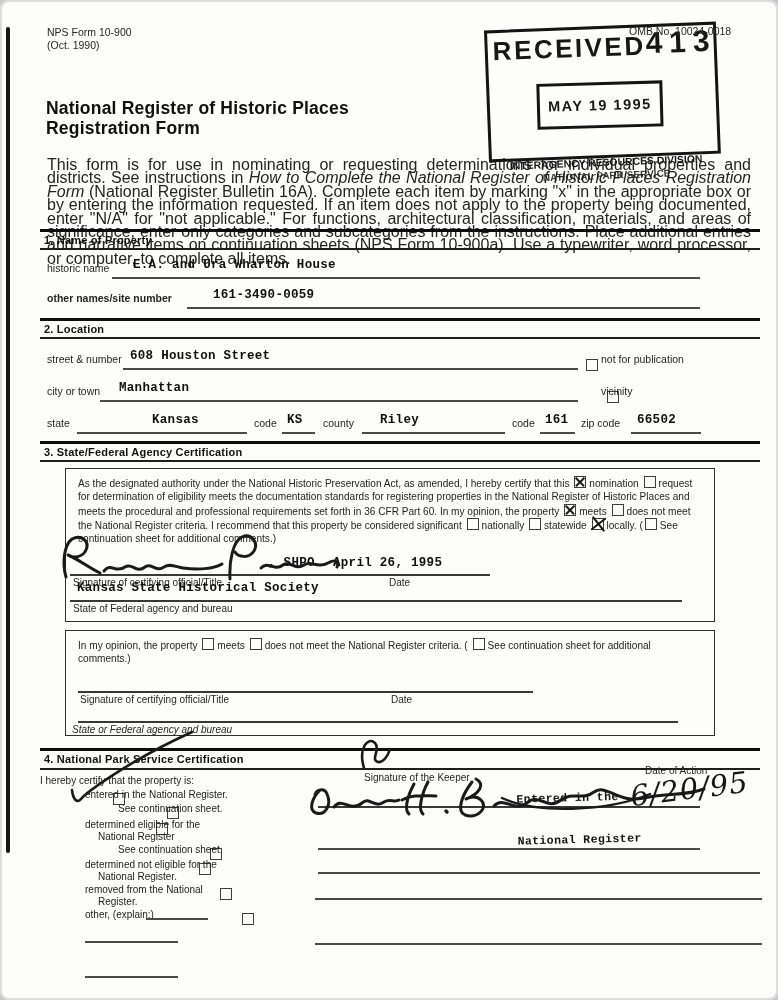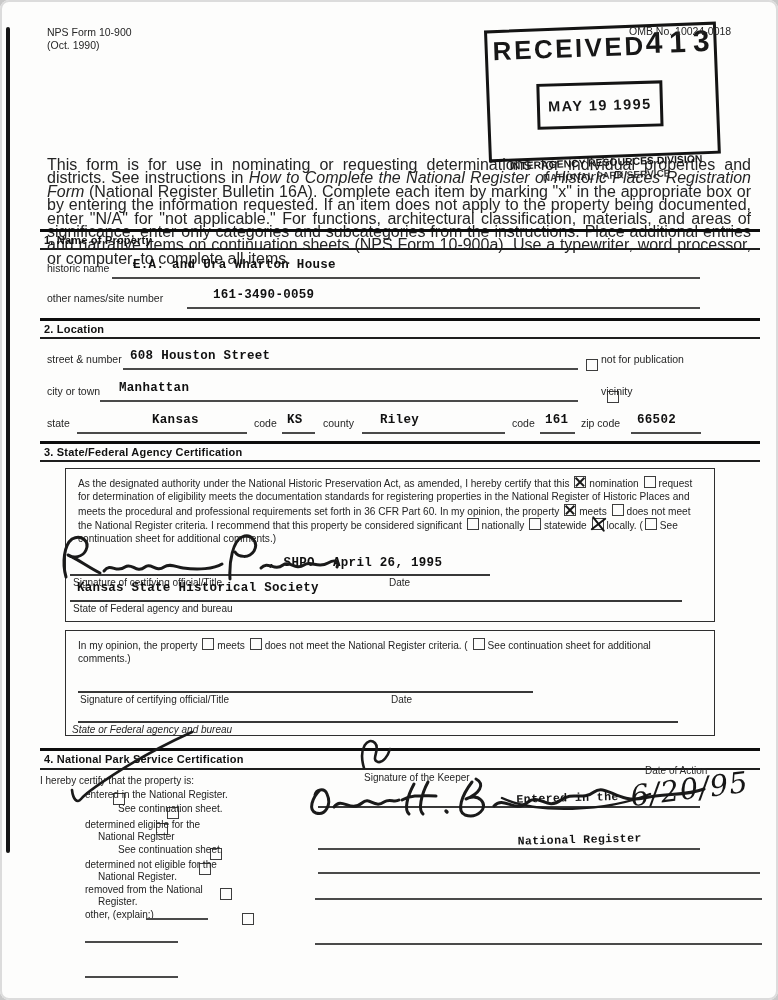--- a/index.html
+++ b/index.html
@@ -52,20 +52,24 @@
   <div id="leftstrip"></div>
 
   
   <div class="abs lbl" style="left:47px;top:26px;line-height:12.5px;">
     <div>NPS Form 10-900</div>
     <div>(Oct. 1990)</div>
   </div>
   <div class="abs lbl" style="left:629px;top:25px;z-index:6;">OMB No. 10024-0018</div>
 
 
+  <div class="abs" style="left:46px;top:98px;">
+    <div class="title">National Register of Historic Places</div>
+    <div class="title">Registration Form</div>
+  </div>
 
   
   <div id="stamp">
     <div class="outer"></div>
     <div class="received">RECEIVED</div>
     <div class="number">413</div>
     <div class="datebox">MAY 19 1995</div>
     <div class="division">INTERAGENCY RESOURCES DIVISION</div>
     <div class="service">NATIONAL PARK SERVICE</div>
   </div>
@@ -77,21 +81,21 @@
 
   
   <div class="bar" style="left:40px;top:229px;width:720px;"></div>
   <div class="sec-title" style="left:44px;top:234px;">1.  Name of Property</div>
   <div class="thin" style="left:40px;top:248px;width:720px;"></div>
 
   <div class="abs lbl" style="left:47px;top:262px;">historic name</div>
   <div class="abs typed" style="left:133px;top:258px;">E.A. and Ura Wharton House</div>
   <div class="rule" style="left:112px;top:277px;width:588px;"></div>
 
-  <div class="abs lbl" style="left:47px;top:292px;">other names/site number</div>
+  <div class="abs lbl" style="left:47px;top:292px;font-weight:bold;">other names/site number</div>
   <div class="abs typed" style="left:213px;top:288px;">161-3490-0059</div>
   <div class="rule" style="left:187px;top:307px;width:513px;"></div>
 
   
   <div class="bar" style="left:40px;top:318px;width:720px;"></div>
   <div class="sec-title" style="left:44px;top:323px;">2.  Location</div>
   <div class="thin" style="left:40px;top:337px;width:720px;"></div>
 
   <div class="abs lbl" style="left:47px;top:353px;">street &amp; number</div>
   <div class="abs typed" style="left:130px;top:349px;">608 Houston Street</div>

